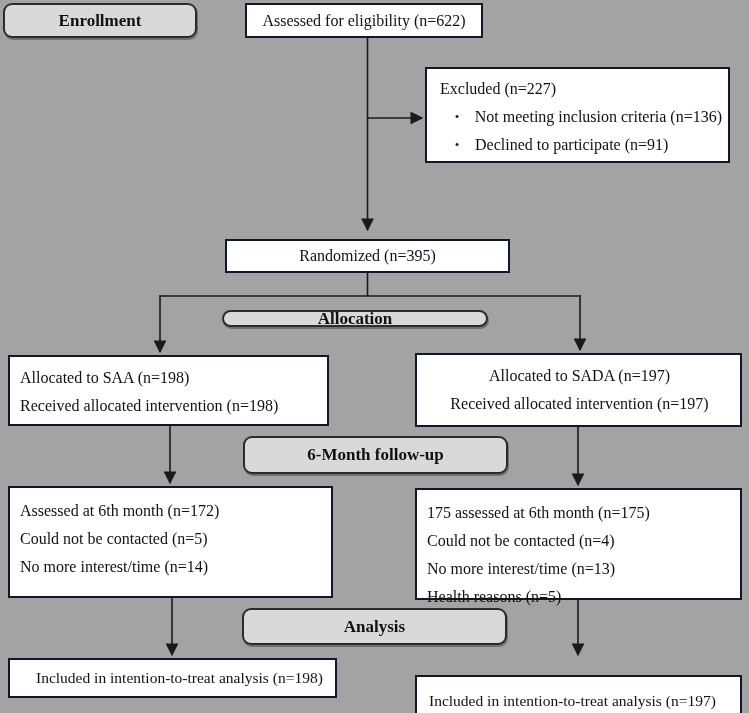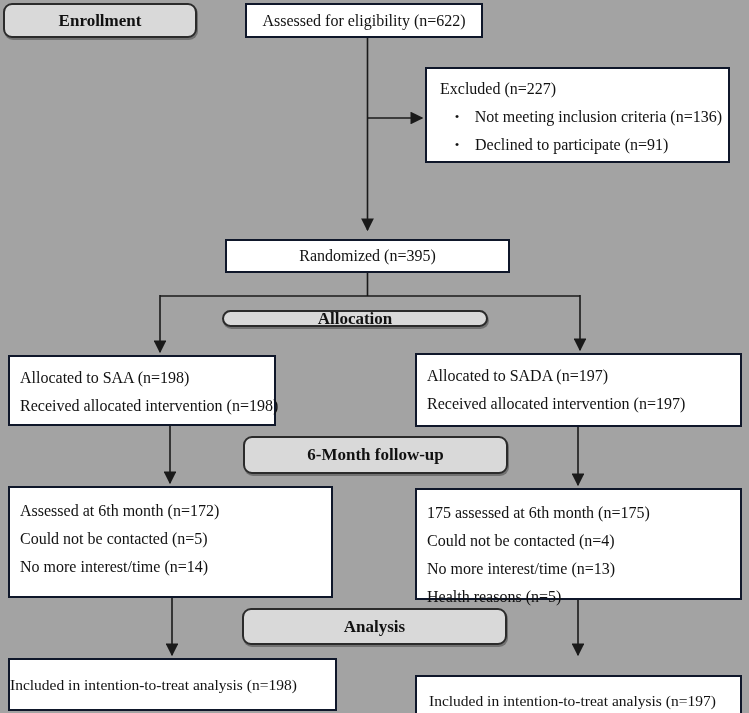--- a/index.html
+++ b/index.html
@@ -37,27 +37,27 @@
   }
   .tline{display:block;white-space:nowrap;}
   .bullet-row{display:flex;white-space:nowrap;}
   .bullet-glyph{width:14px;margin-left:10px;margin-right:11px;text-align:center;font-size:13px;}
   
   #stage-enrollment{left:3px;top:3px;width:194px;height:35px;}
   #box-eligibility{left:245px;top:3px;width:238px;height:35px;}
   #box-excluded{left:425px;top:67px;width:305px;height:96px;padding:6px 6px 0 13px;}
   #box-randomized{left:225px;top:239px;width:285px;height:34px;}
   #stage-allocation{left:222px;top:310px;width:266px;height:17px;}
-  #box-alloc-left{left:8px;top:355px;width:268px;height:71px;}
-  #box-alloc-right{left:415px;top:353px;width:327px;height:74px;}
+  #box-alloc-left{left:8px;top:355px;width:321px;height:71px;}
+  #box-alloc-right{left:415px;top:353px;width:327px;height:74px;text-align:center;}
   #stage-followup{left:243px;top:436px;width:265px;height:38px;}
   #box-fu-left{left:8px;top:486px;width:325px;height:112px;padding-top:9px;}
   #box-fu-right{left:415px;top:488px;width:327px;height:112px;padding-top:9px;}
   #stage-analysis{left:242px;top:608px;width:265px;height:37px;}
-  #box-final-left{left:8px;top:658px;width:329px;height:53px;justify-content:flex-start;padding-left:0;font-size:15.5px;}
+  #box-final-left{left:8px;top:658px;width:329px;height:40px;justify-content:flex-start;padding-left:26px;font-size:15.5px;}
   #box-final-right{left:415px;top:675px;width:327px;height:52px;justify-content:flex-start;padding-left:12px;font-size:15.5px;}
 </style>
 </head>
 <body>
 
 <div id="canvas">
 
   <svg id="connectors" viewBox="0 0 749 713" xmlns="http://www.w3.org/2000/svg">
     <defs>
       <marker id="arrow" viewBox="0 0 10 10" refX="9" refY="5" markerWidth="8" markerHeight="8" orient="auto-start-reverse">

